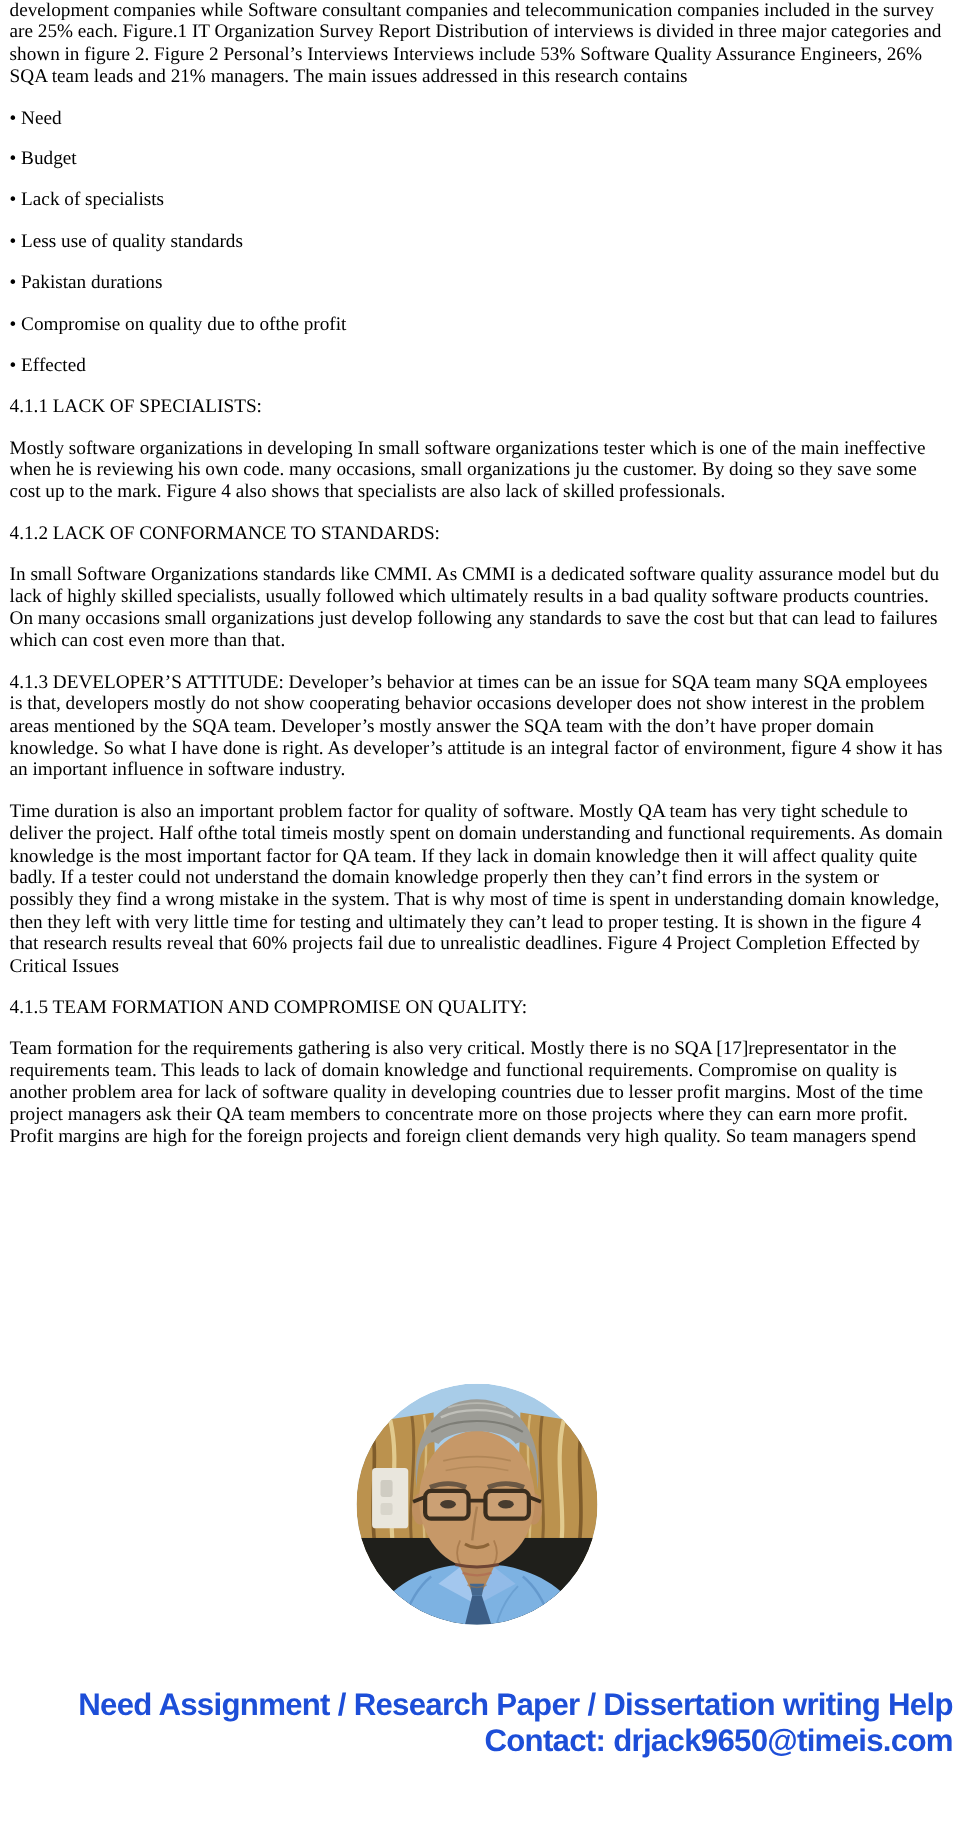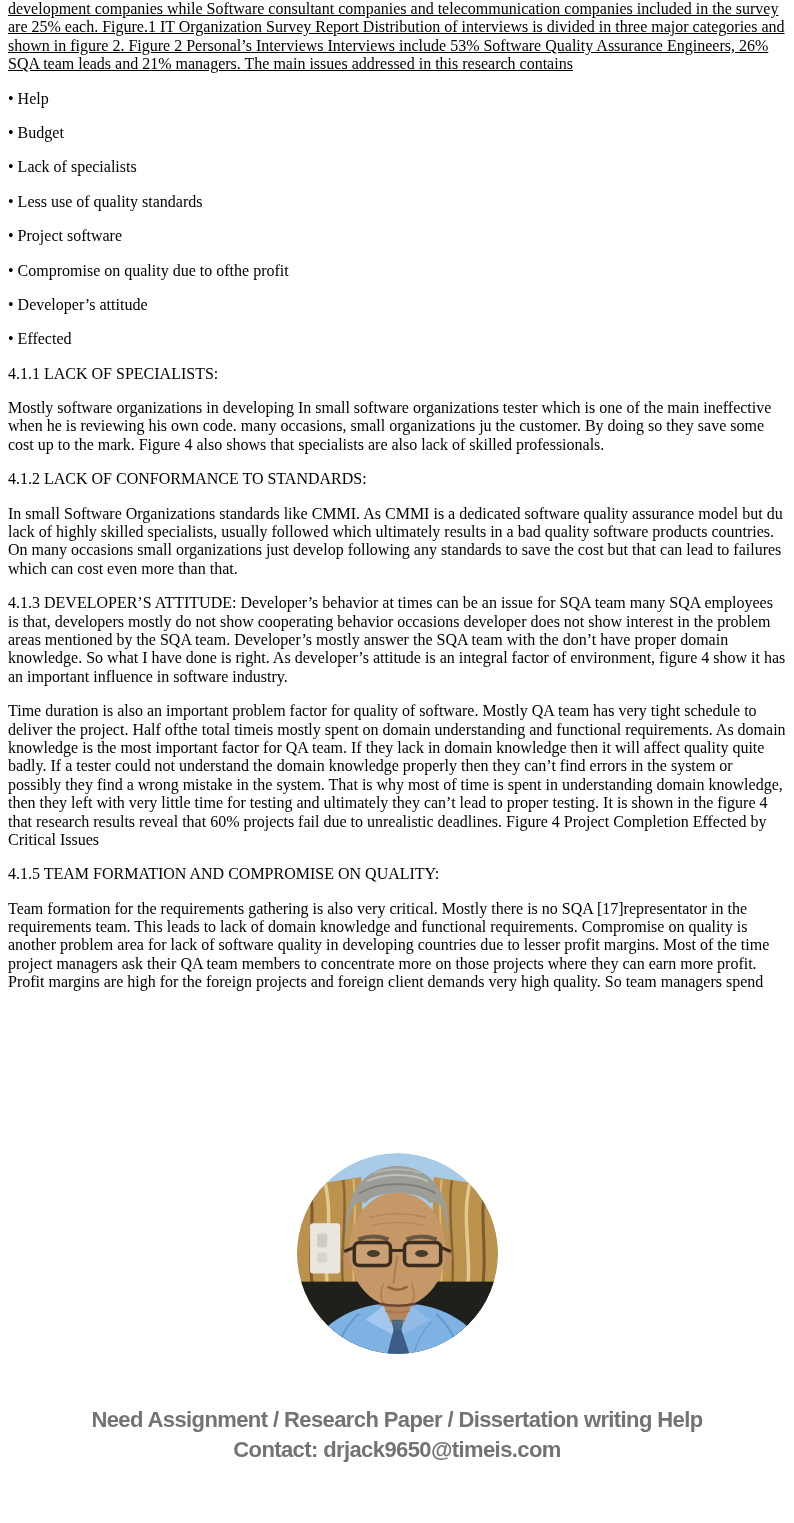--- a/index.html
+++ b/index.html
@@ -13,59 +13,58 @@
   }
   .article {
     margin: 0 8px;
     height: 1126px;
     overflow: hidden;
     font-family: "Liberation Serif", serif;
     font-size: 16px;
     line-height: 1.15;
   }
   .article p { margin: 16px 0; }
-  .article p:first-child { margin-top: 0; text-decoration: underline; }
+  .article p:first-child { margin-top: 0; }
   .portrait-wrap {
     margin-top: 27px;
     display: flex;
     justify-content: center;
   }
   .portrait {
     width: 201px;
     height: 201px;
     border-radius: 50%;
     overflow: hidden;
   }
   .portrait svg { display: block; width: 100%; height: 100%; }
   .ad {
     margin-top: 51px;
-    text-align: center;
+    text-align: right;
     font-family: "Liberation Sans", sans-serif;
     font-weight: bold;
-    font-size: 22px;
+    font-size: 26px;
     line-height: 30px;
     letter-spacing: -0.6px;
-    color: #737373;
+    color: #1d4ed8;
     padding-bottom: 28px;
   }
 </style>
 </head>
 <body>
 
 <div class="page">
 
   <div class="article">
       <p>development companies while Software consultant companies and telecommunication companies included in the survey are 25% each. Figure.1 IT Organization Survey Report Distribution of interviews is divided in three major categories and shown in figure 2. Figure 2 Personal’s Interviews Interviews include 53% Software Quality Assurance Engineers, 26% SQA team leads and 21% managers. The main issues addressed in this research contains</p>
-      <p>• Help</p>
+      <p>• Need</p>
       <p>• Budget</p>
       <p>• Lack of specialists</p>
       <p>• Less use of quality standards</p>
-      <p>• Project software</p>
+      <p>• Pakistan durations</p>
       <p>• Compromise on quality due to ofthe profit</p>
-      <p>• Developer’s attitude</p>
       <p>• Effected</p>
       <p>4.1.1 LACK OF SPECIALISTS:</p>
       <p>Mostly software organizations in developing In small software organizations tester which is one of the main ineffective when he is reviewing his own code. many occasions, small organizations ju the customer. By doing so they save some cost up to the mark. Figure 4 also shows that specialists are also lack of skilled professionals.</p>
       <p>4.1.2 LACK OF CONFORMANCE TO STANDARDS:</p>
       <p>In small Software Organizations standards like CMMI. As CMMI is a dedicated software quality assurance model but du lack of highly skilled specialists, usually followed which ultimately results in a bad quality software products countries. On many occasions small organizations just develop following any standards to save the cost but that can lead to failures which can cost even more than that.</p>
       <p>4.1.3 DEVELOPER’S ATTITUDE: Developer’s behavior at times can be an issue for SQA team many SQA employees is that, developers mostly do not show cooperating behavior occasions developer does not show interest in the problem areas mentioned by the SQA team. Developer’s mostly answer the SQA team with the don’t have proper domain knowledge. So what I have done is right. As developer’s attitude is an integral factor of environment, figure 4 show it has an important influence in software industry.</p>
       <p>Time duration is also an important problem factor for quality of software. Mostly QA team has very tight schedule to deliver the project. Half ofthe total timeis mostly spent on domain understanding and functional requirements. As domain knowledge is the most important factor for QA team. If they lack in domain knowledge then it will affect quality quite badly. If a tester could not understand the domain knowledge properly then they can’t find errors in the system or possibly they find a wrong mistake in the system. That is why most of time is spent in understanding domain knowledge, then they left with very little time for testing and ultimately they can’t lead to proper testing. It is shown in the figure 4 that research results reveal that 60% projects fail due to unrealistic deadlines. Figure 4 Project Completion Effected by Critical Issues</p>
       <p>4.1.5 TEAM FORMATION AND COMPROMISE ON QUALITY:</p>
       <p>Team formation for the requirements gathering is also very critical. Mostly there is no SQA [17]representator in the requirements team. This leads to lack of domain knowledge and functional requirements. Compromise on quality is another problem area for lack of software quality in developing countries due to lesser profit margins. Most of the time project managers ask their QA team members to concentrate more on those projects where they can earn more profit. Profit margins are high for the foreign projects and foreign client demands very high quality. So team managers spend</p>
     </div>

